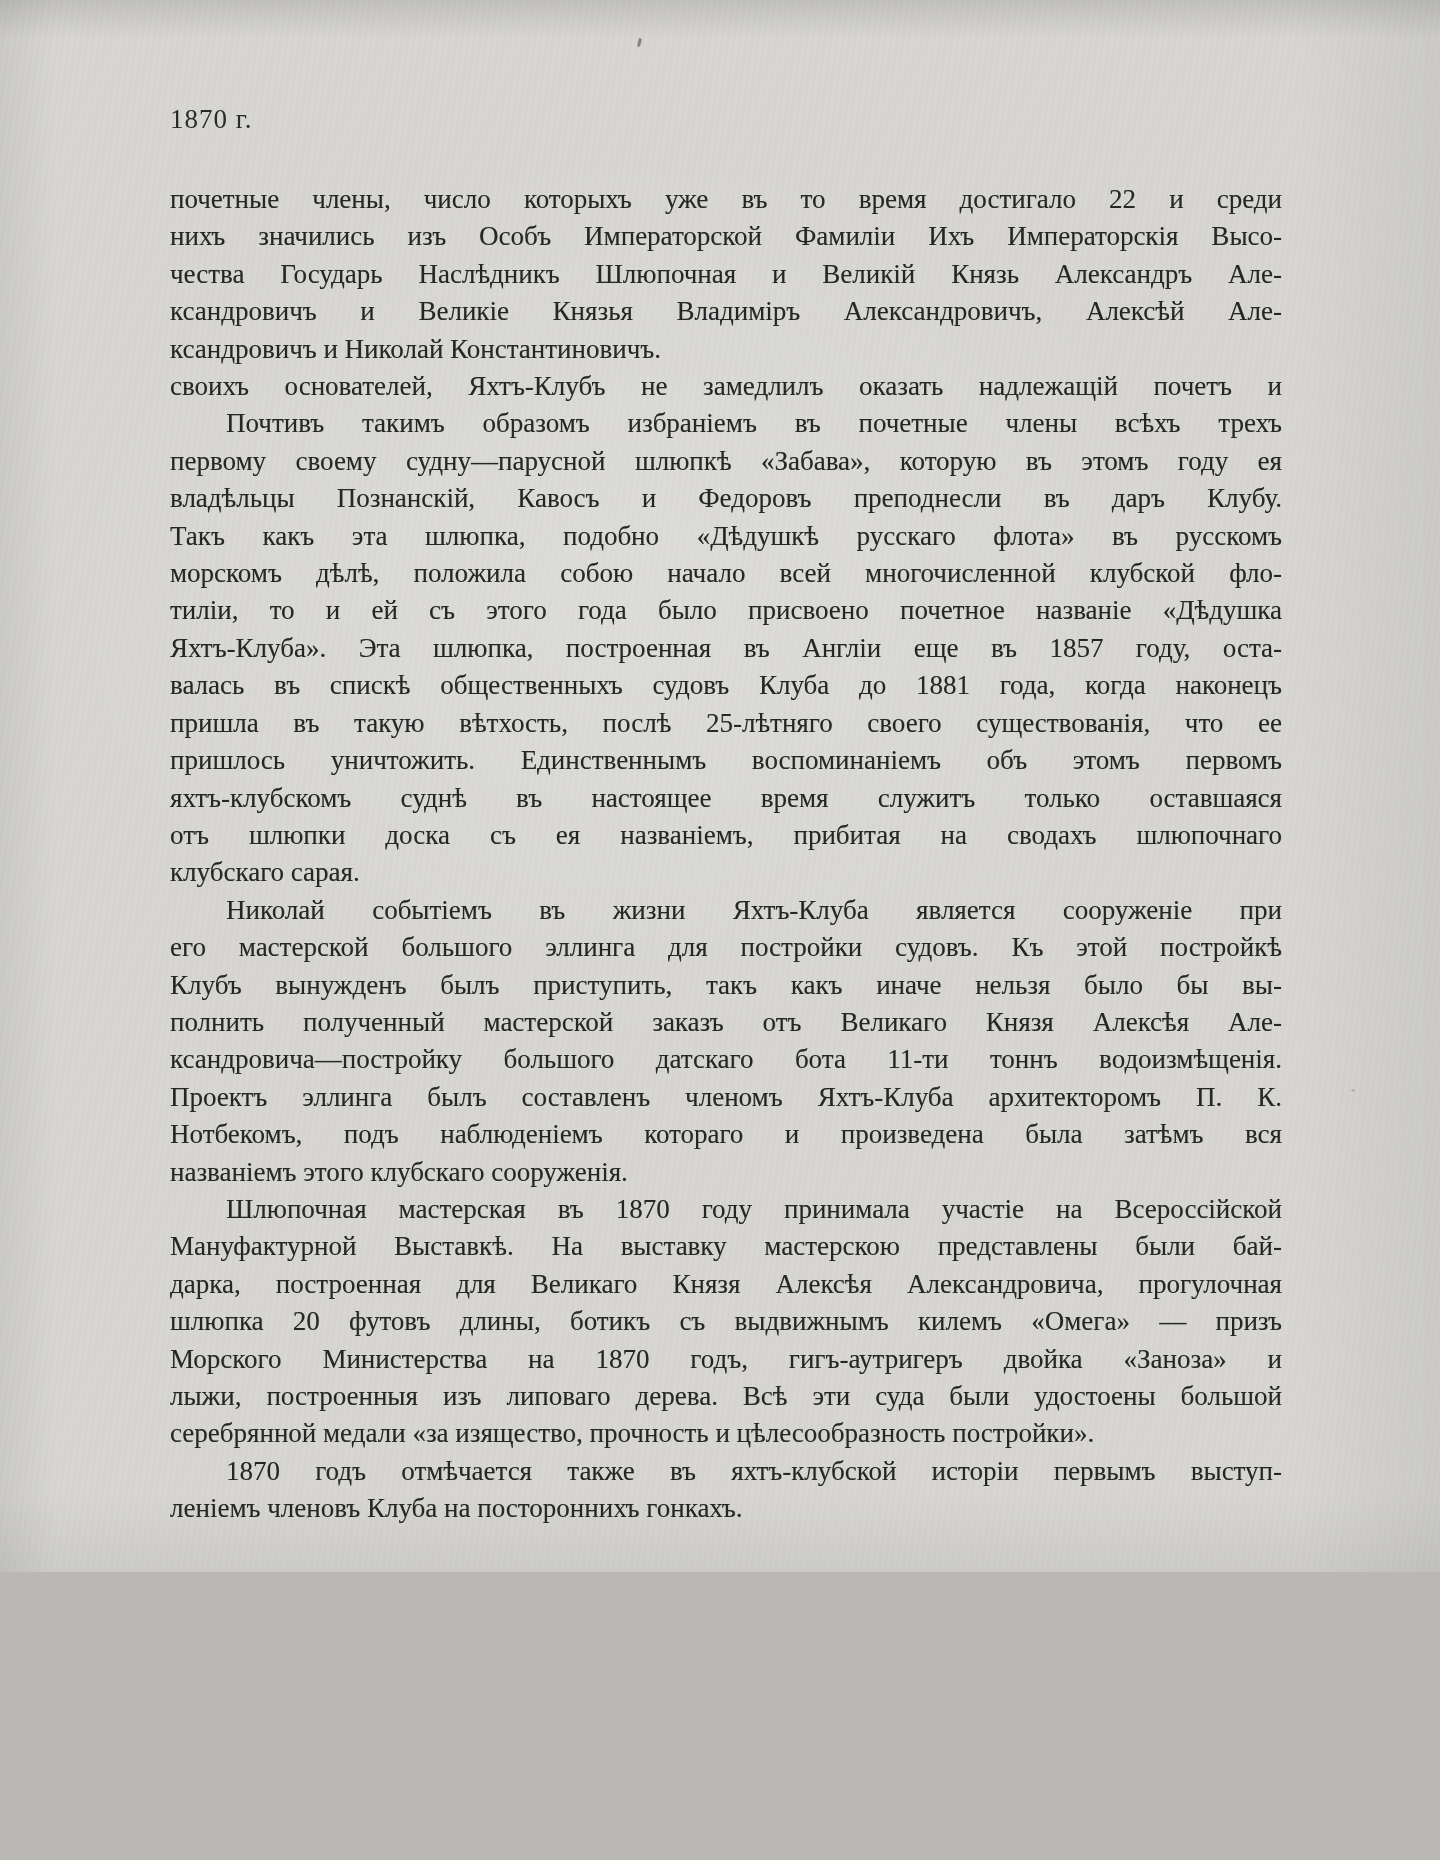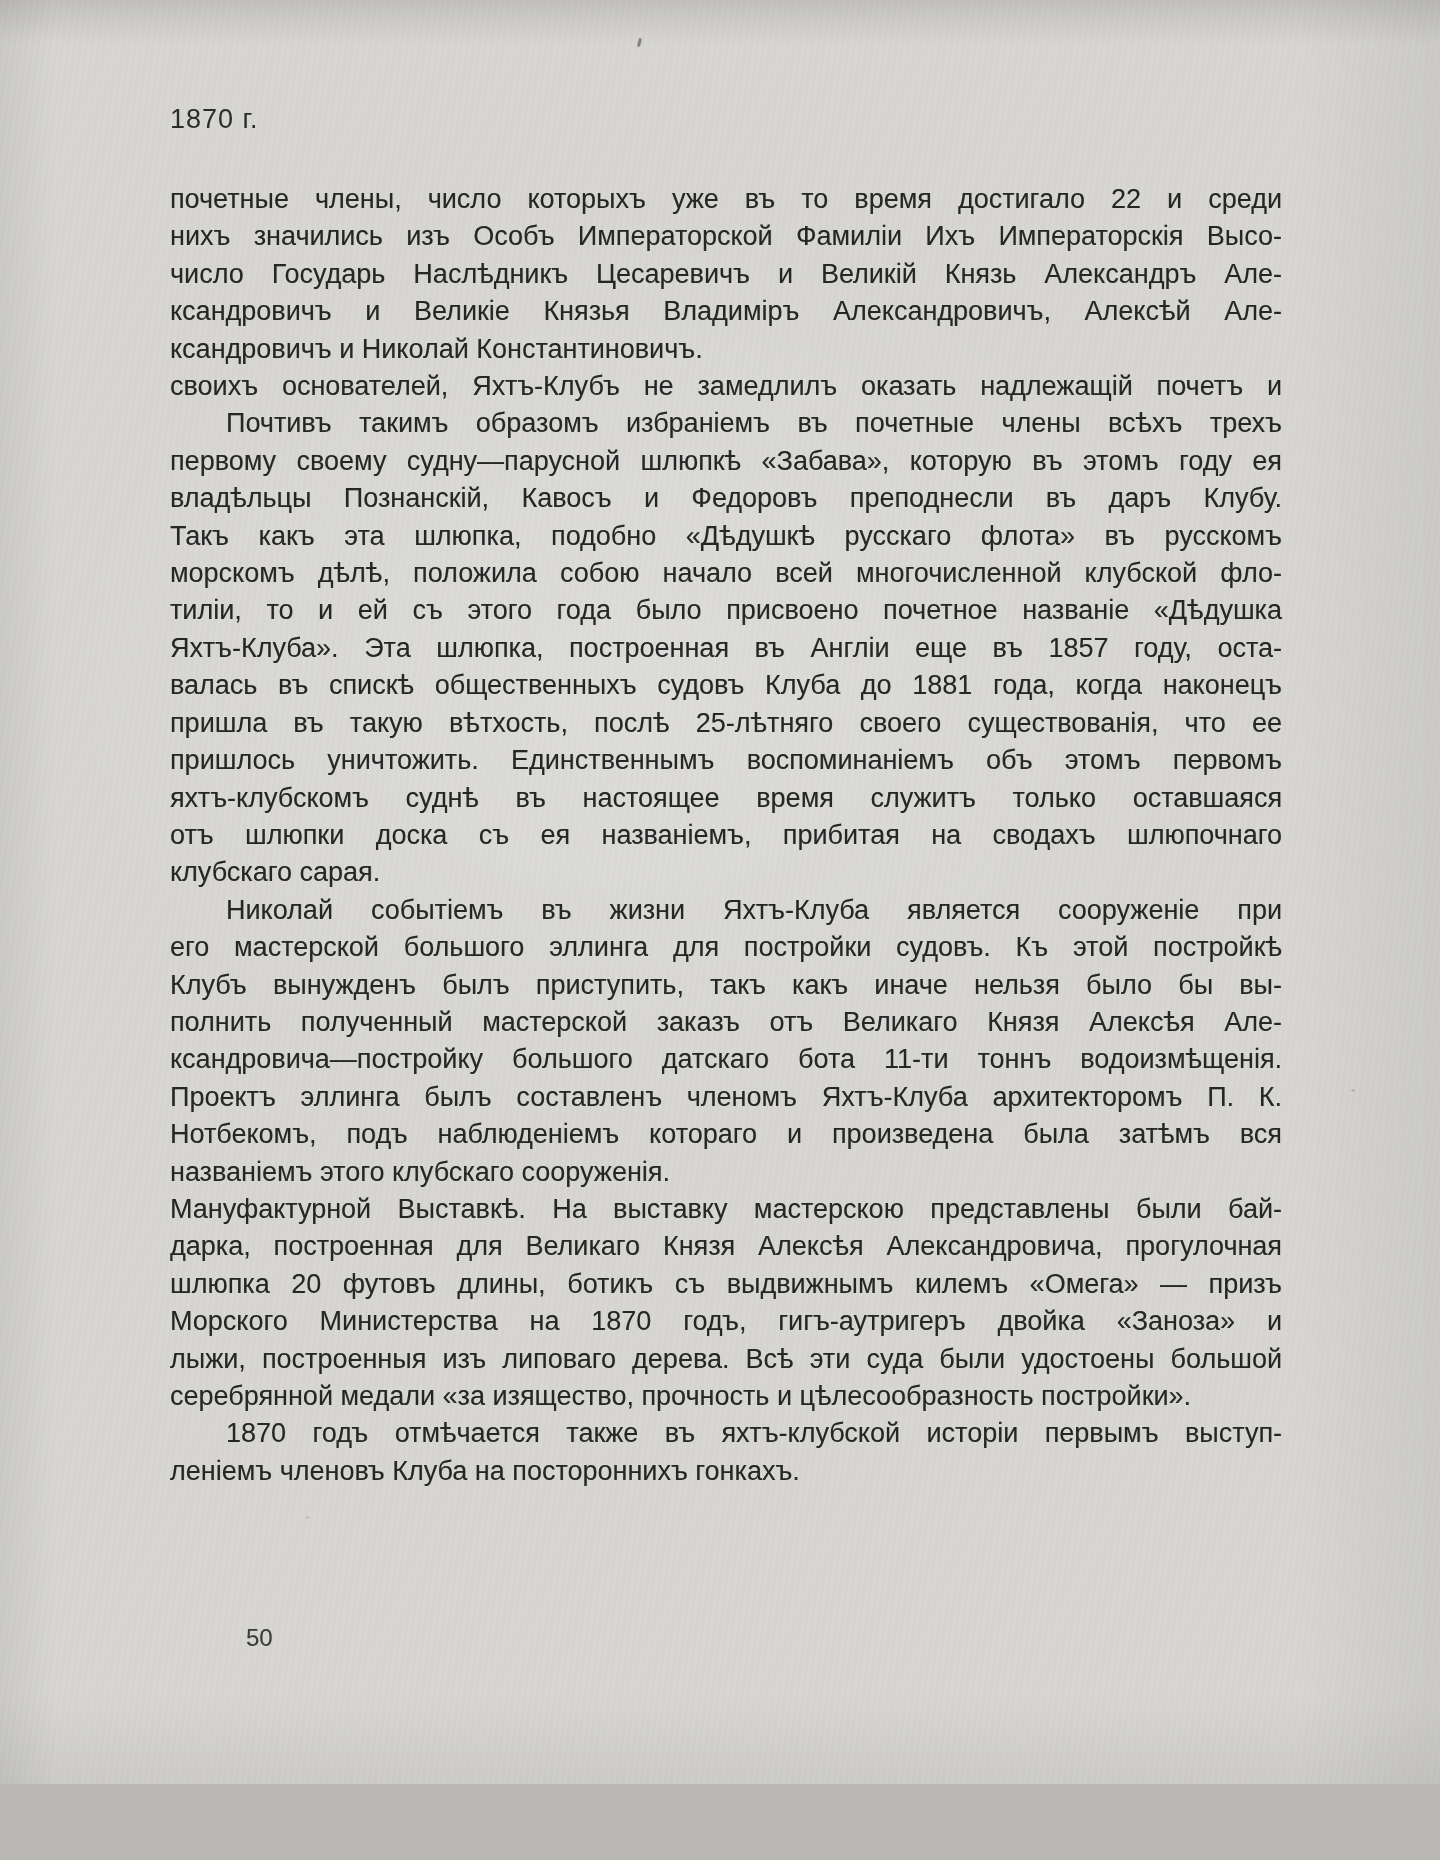--- a/index.html
+++ b/index.html
@@ -3,23 +3,23 @@
 <meta charset="utf-8">
 <style>
   html, body {
     margin: 0;
     padding: 0;
     background: #b9b8b4;
   }
   .page {
     position: relative;
     width: 1440px;
-    height: 1784px;
+    height: 1572px;
     overflow: hidden;
-    font-family: Liberation Sans, sans-serif;
+    font-family: Liberation Serif, serif;
     color: #262626;
     background:
       radial-gradient(ellipse 900px 700px at 44% 38%, rgba(255,255,255,0.16), rgba(255,255,255,0) 65%),
       linear-gradient(to right, rgba(0,0,0,0.06), rgba(0,0,0,0) 4%, rgba(0,0,0,0) 90%, rgba(0,0,0,0.05) 99%),
       linear-gradient(to bottom, rgba(0,0,0,0.10), rgba(0,0,0,0) 2.5%, rgba(0,0,0,0) 95%, rgba(0,0,0,0.05) 100%),
       repeating-linear-gradient(97deg, rgba(0,0,0,0.013) 0 3px, rgba(255,255,255,0.013) 3px 6px),
       #d7d6d2;
   }
   .year-header {
     position: absolute;
@@ -70,21 +70,21 @@
 
 <div class="page">
 
   <div class="year-header">1870 г.</div>
 
   <div class="text-block">
 
     <p class="para">
       <span class="ln">почетные члены, число которыхъ уже въ то время достигало 22 и среди</span>
       <span class="ln">нихъ значились изъ Особъ Императорской Фамиліи Ихъ Императорскія Высо-</span>
-      <span class="ln">число Государь Наслѣдникъ Цесаревичъ и Великій Князь Александръ Але-</span>
+      <span class="ln">чества Государь Наслѣдникъ Шлюпочная и Великій Князь Александръ Але-</span>
       <span class="ln">ксандровичъ и Великіе Князья Владиміръ Александровичъ, Алексѣй Але-</span>
       <span class="ln end">ксандровичъ и Николай Константиновичъ.</span>
     </p>
 
     <p class="para">
       <span class="ln">своихъ основателей, Яхтъ-Клубъ не замедлилъ оказать надлежащій почетъ и</span>
       <span class="ln ind">Почтивъ такимъ образомъ избраніемъ въ почетные члены всѣхъ трехъ</span>
       <span class="ln">первому своему судну—парусной шлюпкѣ «Забава», которую въ этомъ году ея</span>
       <span class="ln">владѣльцы Познанскій, Кавосъ и Федоровъ преподнесли въ даръ Клубу.</span>
       <span class="ln">Такъ какъ эта шлюпка, подобно «Дѣдушкѣ русскаго флота» въ русскомъ</span>
@@ -104,20 +104,21 @@
       <span class="ln">его мастерской большого эллинга для постройки судовъ. Къ этой постройкѣ</span>
       <span class="ln">Клубъ вынужденъ былъ приступить, такъ какъ иначе нельзя было бы вы-</span>
       <span class="ln">полнить полученный мастерской заказъ отъ Великаго Князя Алексѣя Але-</span>
       <span class="ln">ксандровича—постройку большого датскаго бота 11-ти тоннъ водоизмѣщенія.</span>
       <span class="ln">Проектъ эллинга былъ составленъ членомъ Яхтъ-Клуба архитекторомъ П. К.</span>
       <span class="ln">Нотбекомъ, подъ наблюденіемъ котораго и произведена была затѣмъ вся</span>
       <span class="ln end">названіемъ этого клубскаго сооруженія.</span>
     </p>
 
     <p class="para">
+      <span class="ln ind">Шлюпочная мастерская въ 1870 году принимала участіе на Всероссійской</span>
       <span class="ln">Мануфактурной Выставкѣ. На выставку мастерскою представлены были бай-</span>
       <span class="ln">дарка, построенная для Великаго Князя Алексѣя Александровича, прогулочная</span>
       <span class="ln">шлюпка 20 футовъ длины, ботикъ съ выдвижнымъ килемъ «Омега» — призъ</span>
       <span class="ln">Морского Министерства на 1870 годъ, гигъ-аутригеръ двойка «Заноза» и</span>
       <span class="ln">лыжи, построенныя изъ липоваго дерева. Всѣ эти суда были удостоены большой</span>
       <span class="ln end">серебрянной медали «за изящество, прочность и цѣлесообразность постройки».</span>
     </p>
 
     <p class="para">
       <span class="ln ind">1870 годъ отмѣчается также въ яхтъ-клубской исторіи первымъ выступ-</span>

